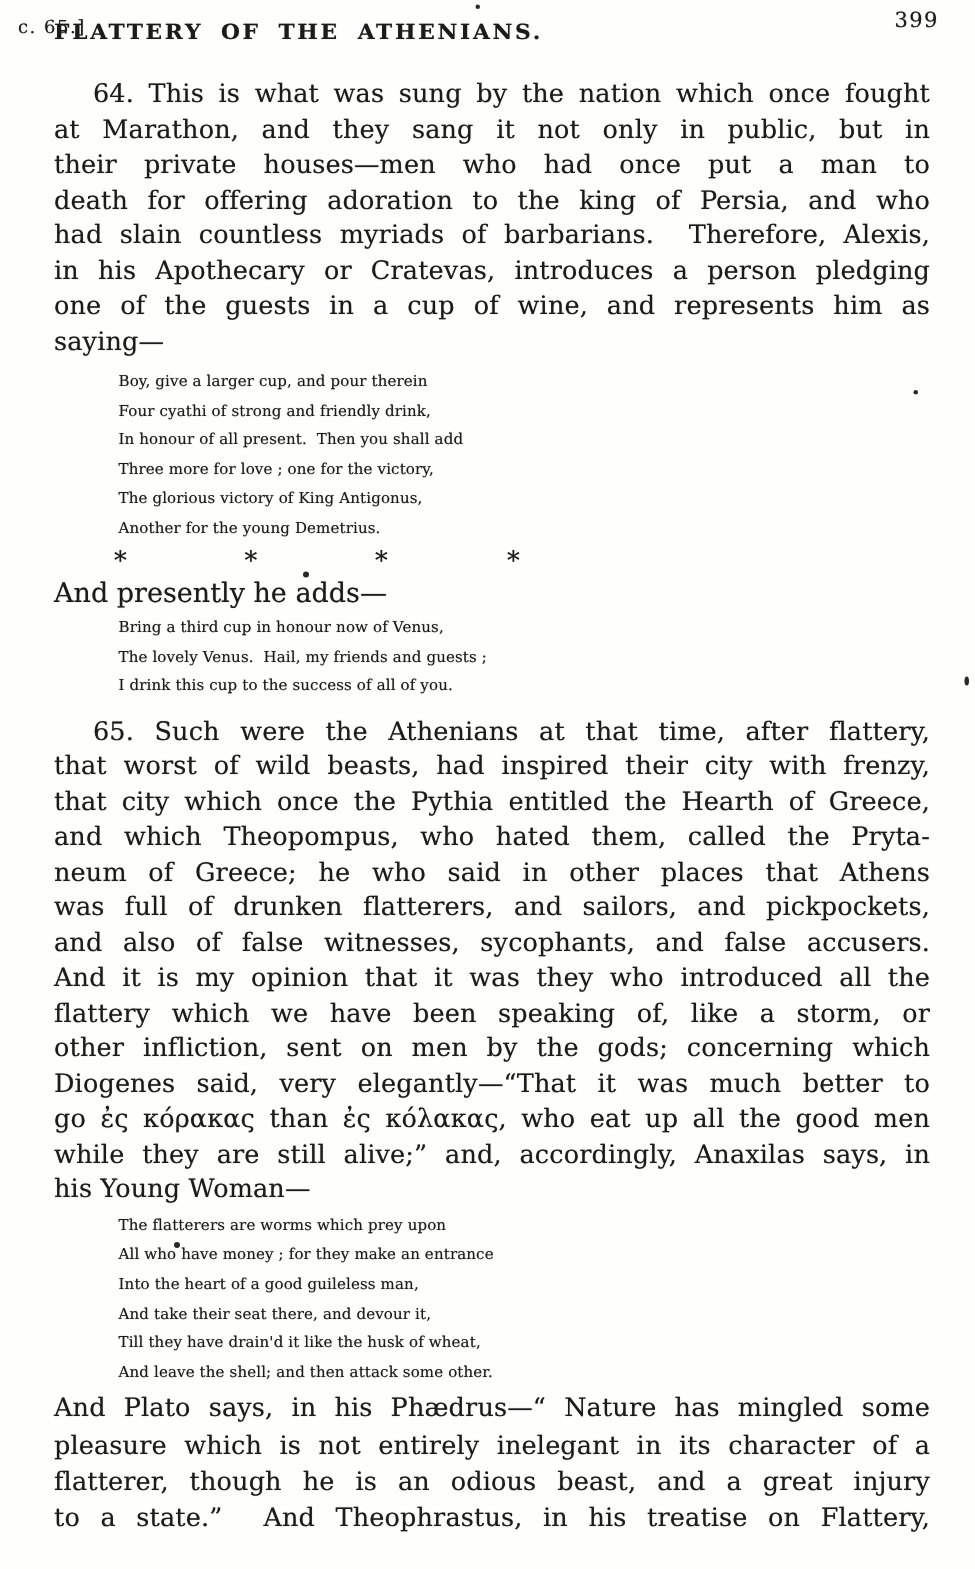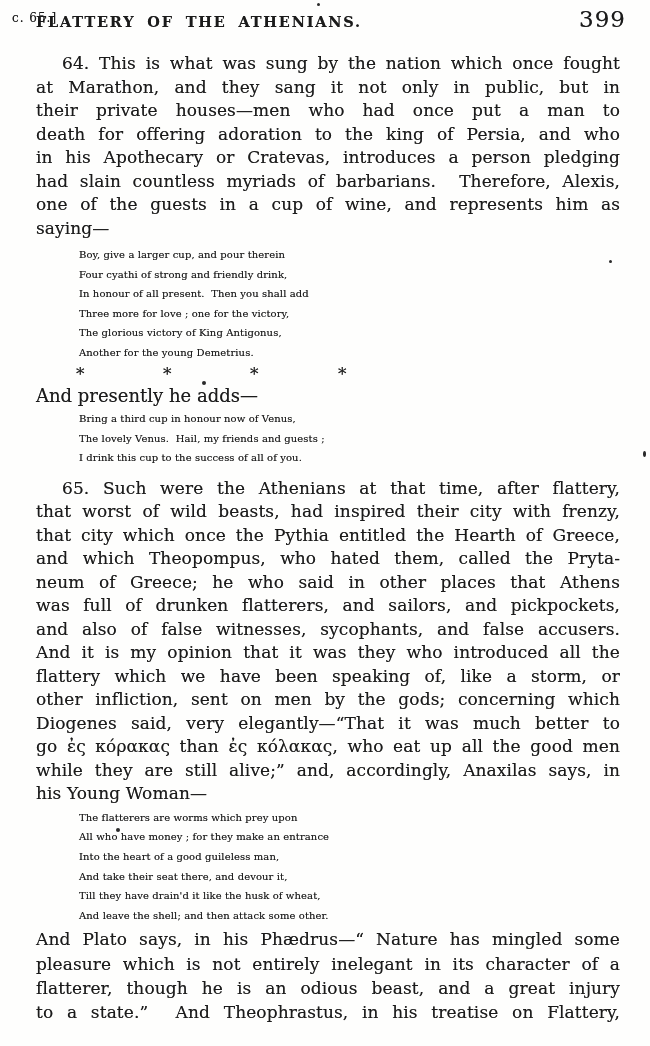--- a/index.html
+++ b/index.html
@@ -44,21 +44,21 @@
     font-size: 14.5px;
     letter-spacing: 1.8px;
     word-spacing: 5px;
     font-weight: bold;
     transform: scaleY(0.96);
   }
   .pgnum {
     position: absolute;
     right: -6px;
     top: -2px;
-    font-size: 23px;
+    font-size: 14px;
     letter-spacing: 1px;
   }
   
   .prose .line {
     font-size: 17px;
     line-height: 23.5px;
     white-space: nowrap;
     text-align: justify;
     text-align-last: justify;
     letter-spacing: 0.1px;
@@ -124,22 +124,22 @@
       <span class="chap">c. 65.]</span>
       <span class="runtitle">FLATTERY OF THE ATHENIANS.</span>
       <span class="pgnum">399</span>
     </div>
 
     <div class="prose">
       <div class="line first">64. This is what was sung by the nation which once fought</div>
       <div class="line">at Marathon, and they sang it not only in public, but in</div>
       <div class="line">their private houses—men who had once put a man to</div>
       <div class="line">death for offering adoration to the king of Persia, and who</div>
+      <div class="line">had slain countless myriads of barbarians. &nbsp;Therefore, Alexis,</div>
       <div class="line">in his Apothecary or Cratevas, introduces a person pledging</div>
-      <div class="line">had slain countless myriads of barbarians. &nbsp;Therefore, Alexis,</div>
       <div class="line">one of the guests in a cup of wine, and represents him as</div>
       <div class="line nj">saying—</div>
     </div>
 
     <div class="verse">
       <div class="vline">Boy, give a larger cup, and pour therein</div>
       <div class="vline">Four cyathi of strong and friendly drink,</div>
       <div class="vline">In honour of all present. &nbsp;Then you shall add</div>
       <div class="vline">Three more for love ; one for the victory,</div>
       <div class="vline">The glorious victory of King Antigonus,</div>

